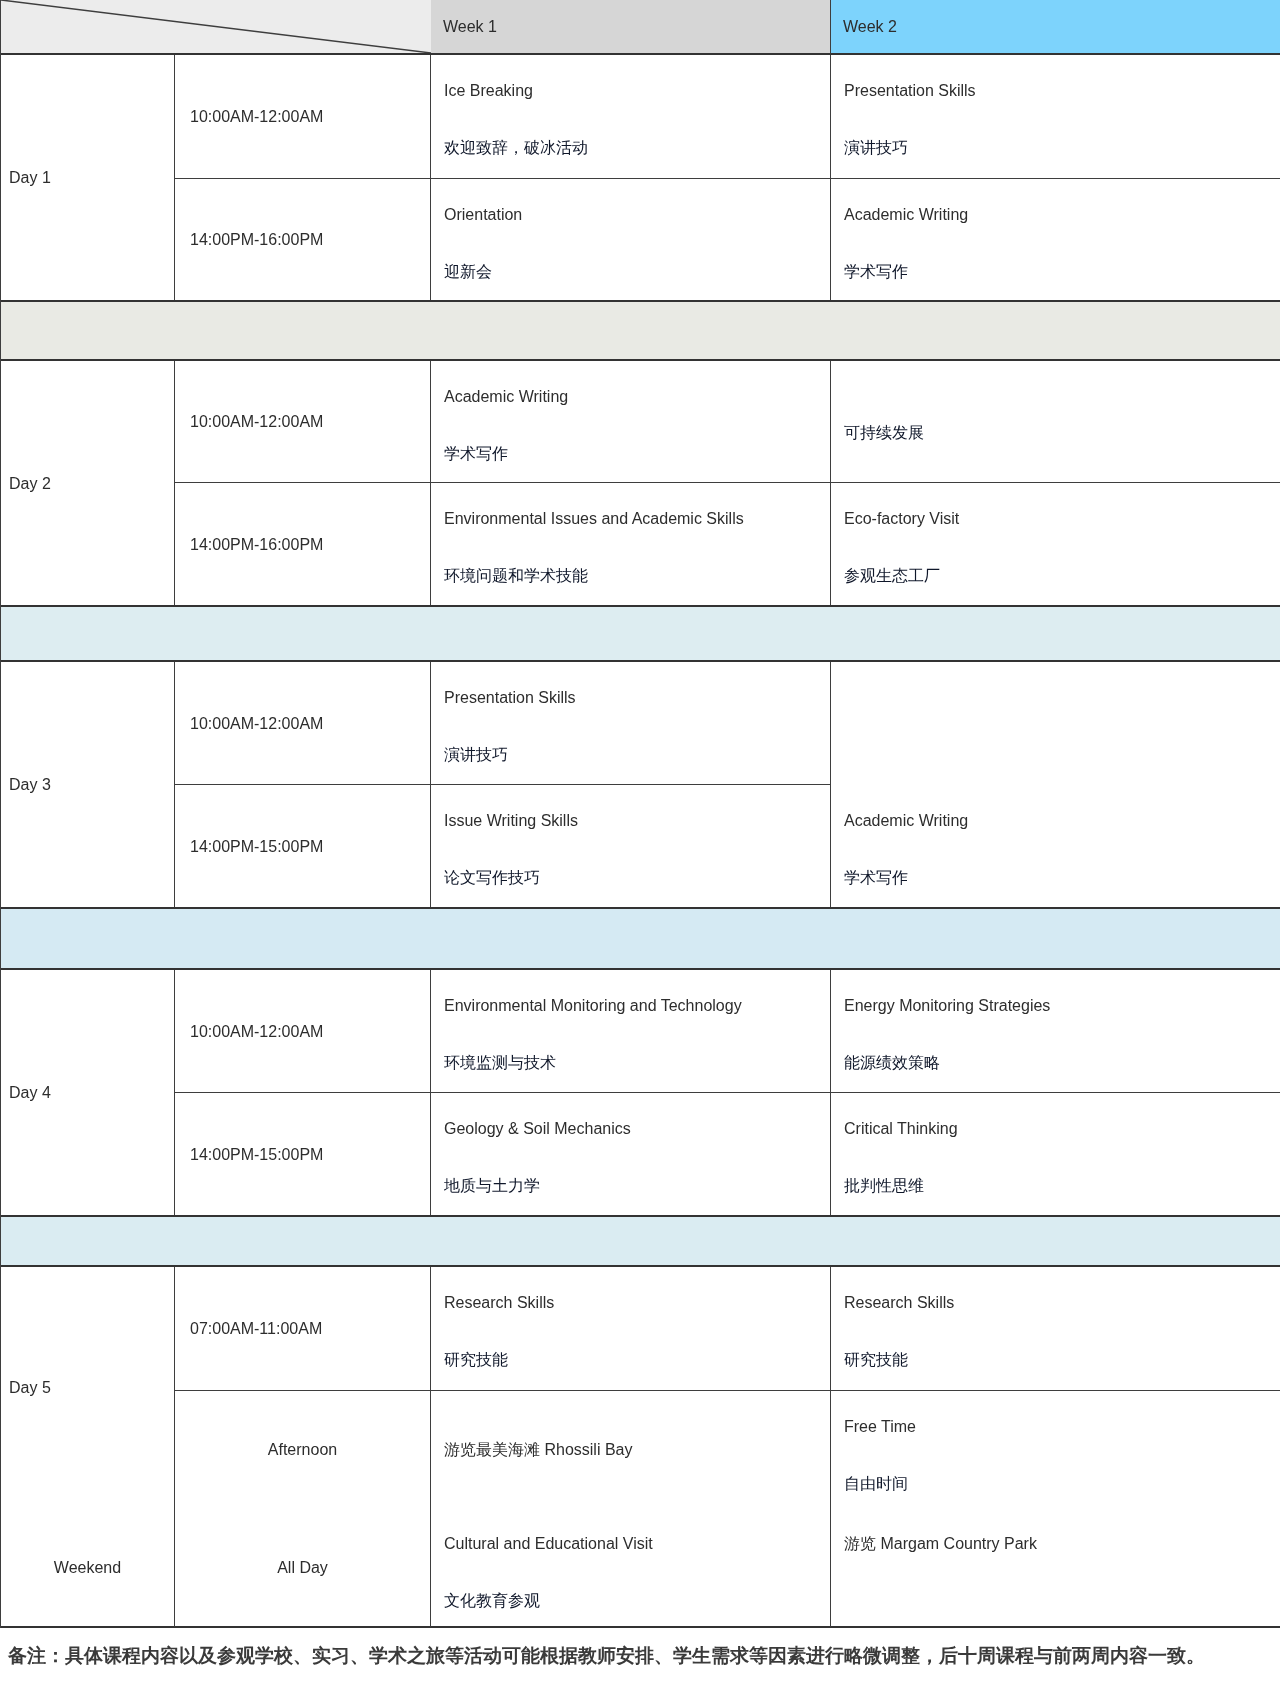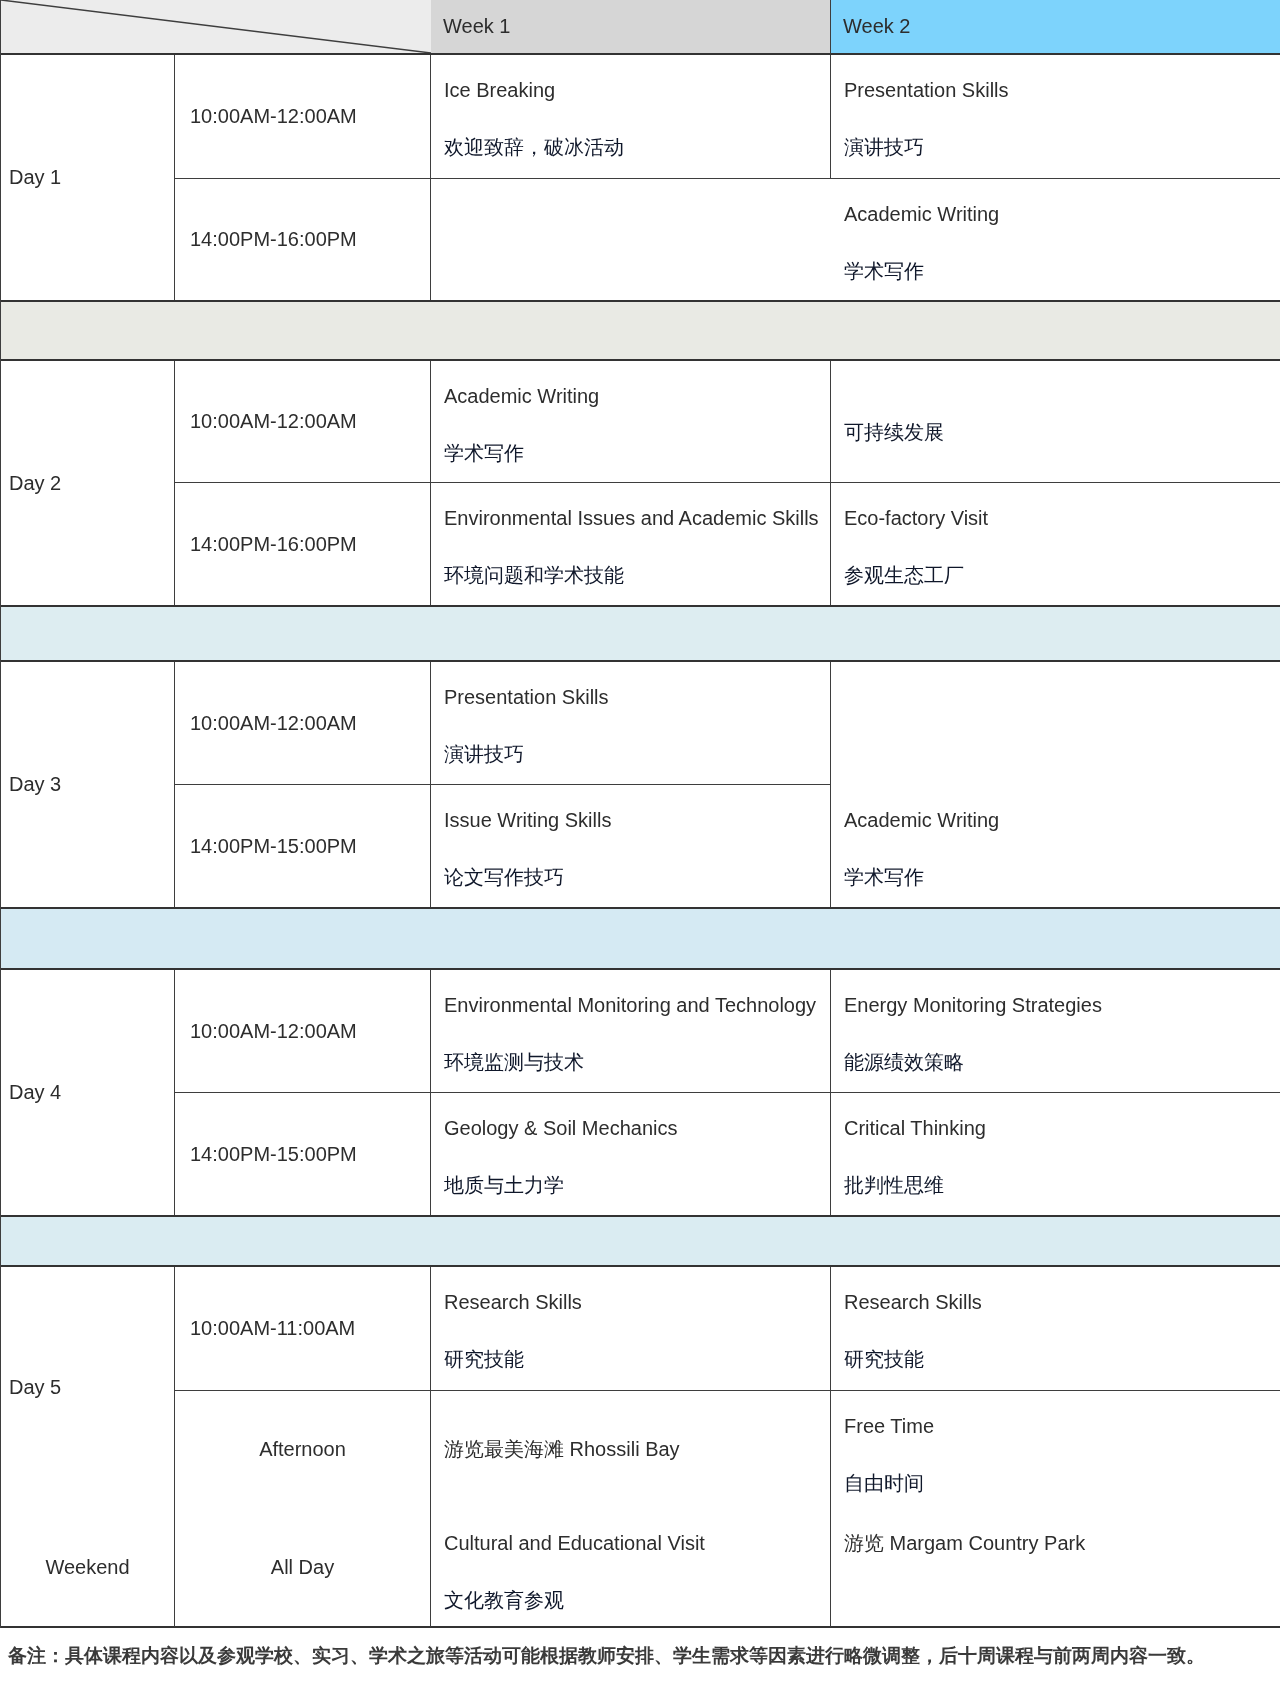--- a/index.html
+++ b/index.html
@@ -12,21 +12,21 @@
   .page { width: 1280px; height: 1688px; background: #fff; overflow: hidden; }
 
   .tbl {
     display: grid;
     grid-template-columns: 174px 256px 400px 450px;
     grid-template-rows: 55px 124px 121px 61px 122px 122px 57px 123px 122px 63px 123px 122px 52px 124px 117px 120px;
     border-left: 1px solid #3e3e3e;
     width: 1280px;
   }
 
-  .cell { font-size: 20px; line-height: 21px; overflow: hidden; }
+  .cell { font-size: 16px; line-height: 21px; overflow: hidden; }
 
   
   .vr  { border-right: 1.5px solid #3e3e3e; }   
   .bb  { border-bottom: 1.5px solid #3e3e3e; }  
   .bbk { border-bottom: 2.5px solid #333333; }  
 
   
   .headcell { display: flex; align-items: center; padding-left: 12px; }
   .corner { position: relative; }
   .corner svg { position: absolute; left: 0; top: 0; width: 100%; height: 100%; display: block; }
@@ -72,20 +72,24 @@
     <div class="cell timecell vr bb" style="grid-area:2/2/3/3">10:00AM-12:00AM</div>
     <div class="cell course vr bb" style="grid-area:2/3/3/4">
       <div class="en">Ice Breaking</div>
       <div class="zh">欢迎致辞，破冰活动</div>
     </div>
     <div class="cell course bb" style="grid-area:2/4/3/5">
       <div class="en">Presentation Skills</div>
       <div class="zh">演讲技巧</div>
     </div>
     <div class="cell timecell vr" style="grid-area:3/2/4/3">14:00PM-16:00PM</div>
+    <div class="cell course vr" style="grid-area:3/3/4/4">
+      <div class="en">Orientation</div>
+      <div class="zh">迎新会</div>
+    </div>
     <div class="cell course" style="grid-area:3/4/4/5">
       <div class="en">Academic Writing</div>
       <div class="zh">学术写作</div>
     </div>
 
     <div class="sep" style="grid-row: 4; background-color: rgb(233, 234, 228);"></div>
 
     <div class="cell daycell vr" style="grid-area:5/1/7/2">Day 2</div>
     <div class="cell timecell vr bb" style="grid-area:5/2/6/3">10:00AM-12:00AM</div>
     <div class="cell course vr bb" style="grid-area:5/3/6/4">
@@ -141,21 +145,21 @@
       <div class="zh">地质与土力学</div>
     </div>
     <div class="cell course" style="grid-area:12/4/13/5">
       <div class="en">Critical Thinking</div>
       <div class="zh">批判性思维</div>
     </div>
 
     <div class="sep" style="grid-row: 13; background-color: rgb(218, 236, 242);"></div>
 
     <div class="cell daycell vr" style="grid-area:14/1/16/2">Day 5</div>
-    <div class="cell timecell vr bb" style="grid-area:14/2/15/3">10:00AM-11:00AM</div>
+    <div class="cell timecell vr bb" style="grid-area:14/2/15/3">07:00AM-11:00AM</div>
     <div class="cell course vr bb" style="grid-area:14/3/15/4">
       <div class="en">Research Skills</div>
       <div class="zh">研究技能</div>
     </div>
     <div class="cell course bb" style="grid-area:14/4/15/5">
       <div class="en">Research Skills</div>
       <div class="zh">研究技能</div>
     </div>
     <div class="cell timecell centered vr" style="grid-area:15/2/16/3">Afternoon</div>
     <div class="cell course vcenter vr" style="grid-area:15/3/16/4">

